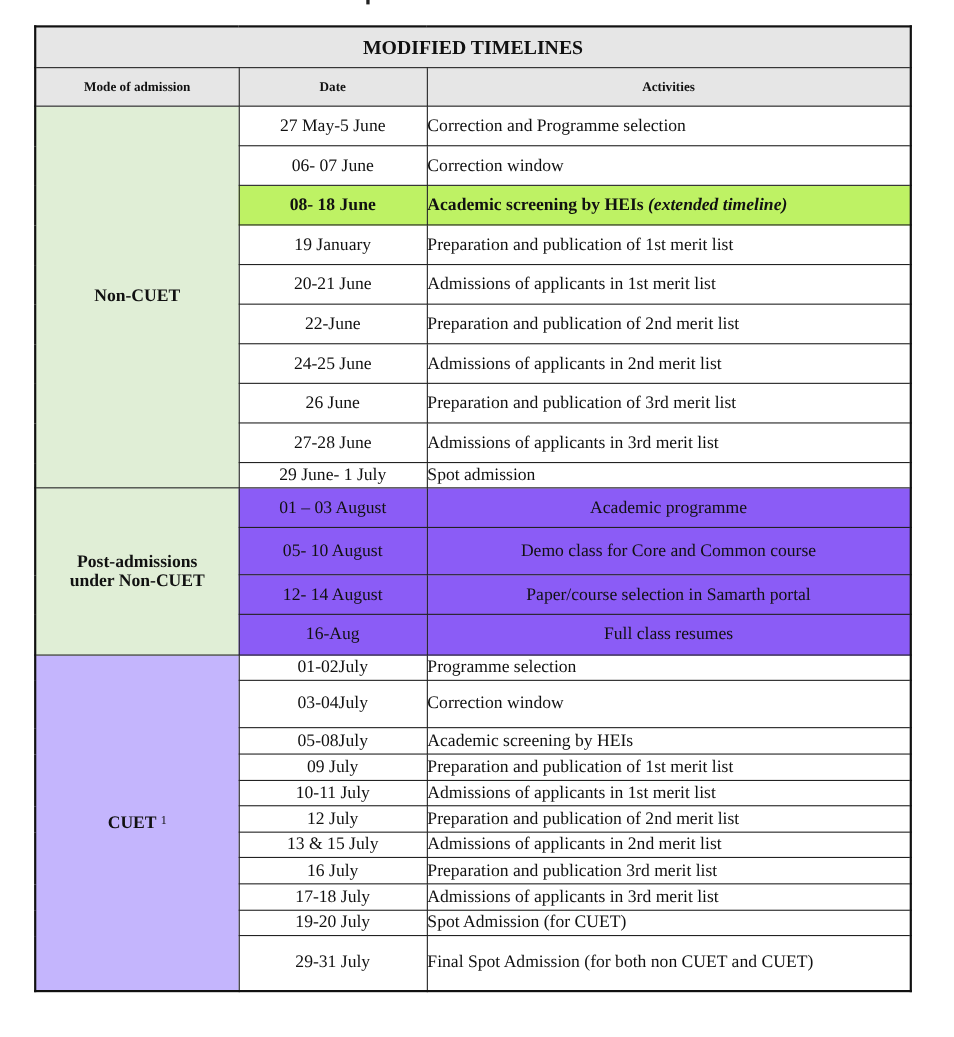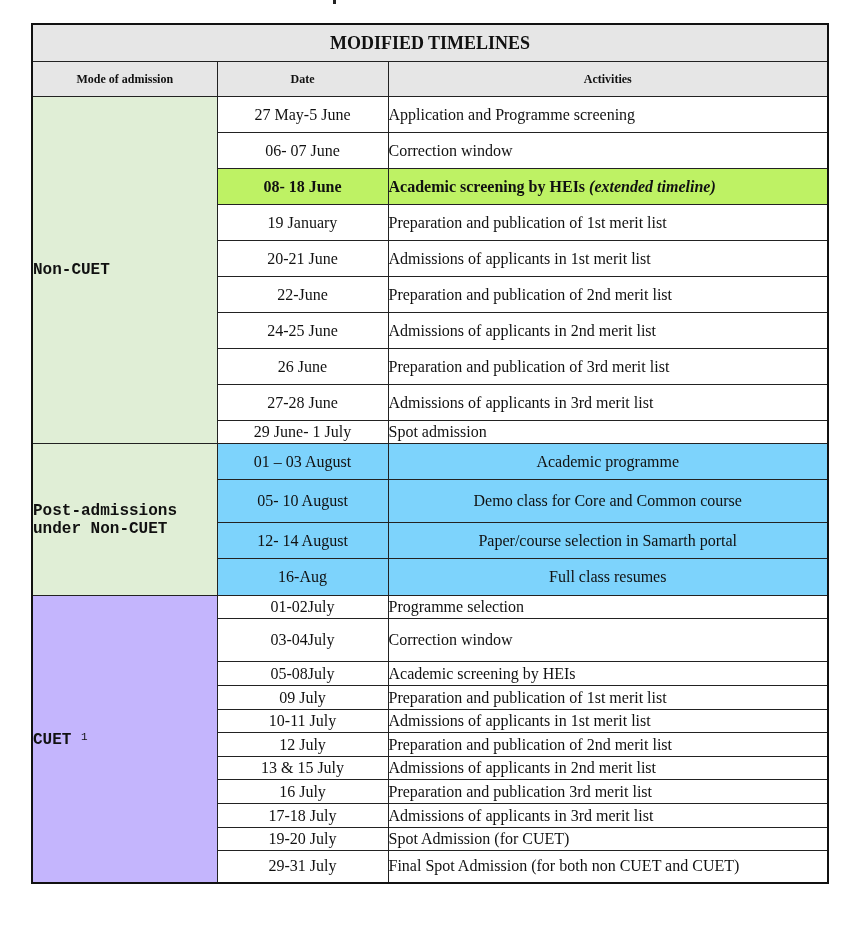--- a/index.html
+++ b/index.html
@@ -17,27 +17,27 @@
   table.tl col.c2 { width: 171px; }
   table.tl col.c3 { width: 440px; }
   table.tl td, table.tl th {
     border: 1px solid #222; padding: 0; vertical-align: middle;
     line-height: 18px;
   }
   table.tl td.date, table.tl td.act { border-left: 1px solid #777; }
   .title-row th { height: 36px; background: #e6e6e6; font-size: 18px; font-weight: bold;
                   border-bottom: 2px solid #111; }
   .hdr-row th { height: 34px; background: #e6e6e6; font-weight: bold; text-align: center; font-size: 12px;}
-  td.mode { font-weight: bold; padding: 0 6px; font-family: Liberation Mono, monospace; }
+  td.mode { text-align: center; font-weight: bold; padding: 0 6px; }
   td.mode.noncuet { background: #e0eed6; }
   td.mode.post { background: #e0eed6; }
   td.mode.cuet { background: #c4b5fd; }
   td.date { text-align: center; }
   td.act { text-align: left; padding-left: 9px; }
-  tr.gray td.date, tr.gray td.act { background: #7dd3fc; text-align: center; }
+  tr.gray td.date, tr.gray td.act { background: #8b5cf6; text-align: center; }
   tr.hl td.date, tr.hl td.act { background: #bef264; font-weight: bold; }
   tr.hl em { font-weight: bold; font-style: italic; }
   td.first { vertical-align: bottom; padding-bottom: 1px; }
   sup.fn { font-size: 11px; vertical-align: 4px; font-weight: normal; }
   tr.section-end td { border-bottom: 1.5px solid #222; }
 </style>
 </head>
 <body>
 
 <div class="top-glyph"></div>
@@ -56,21 +56,21 @@
       <th>Mode of admission</th>
       <th>Date</th>
       <th>Activities</th>
     </tr>
   </thead>
   <tbody>
 
     <tr style="height:36px">
       <td rowspan="10" class="mode noncuet">Non-CUET</td>
       <td class="date first">27 May-5 June</td>
-      <td class="act first">Application and Programme screening</td>
+      <td class="act first">Correction and Programme selection</td>
     </tr>
     <tr style="height:36px">
       <td class="date">06- 07 June</td>
       <td class="act">Correction window</td>
     </tr>
     <tr class="hl" style="height:36px">
       <td class="date">08- 18 June</td>
       <td class="act"><span>Academic screening by HEIs</span> <em>(extended timeline)</em></td>
     </tr>
     <tr style="height:36px">
@@ -154,18 +154,18 @@
       <td class="act">Preparation and publication 3rd merit list</td>
     </tr>
     <tr style="height:24px">
       <td class="date">17-18 July</td>
       <td class="act">Admissions of applicants in 3rd merit list</td>
     </tr>
     <tr style="height:23px">
       <td class="date">19-20 July</td>
       <td class="act">Spot Admission (for CUET)</td>
     </tr>
-    <tr style="height:32px">
+    <tr style="height:50px">
       <td class="date">29-31 July</td>
       <td class="act">Final Spot Admission (for both non CUET and CUET)</td>
     </tr>
   </tbody>
 </table>
 
 </body></html>

